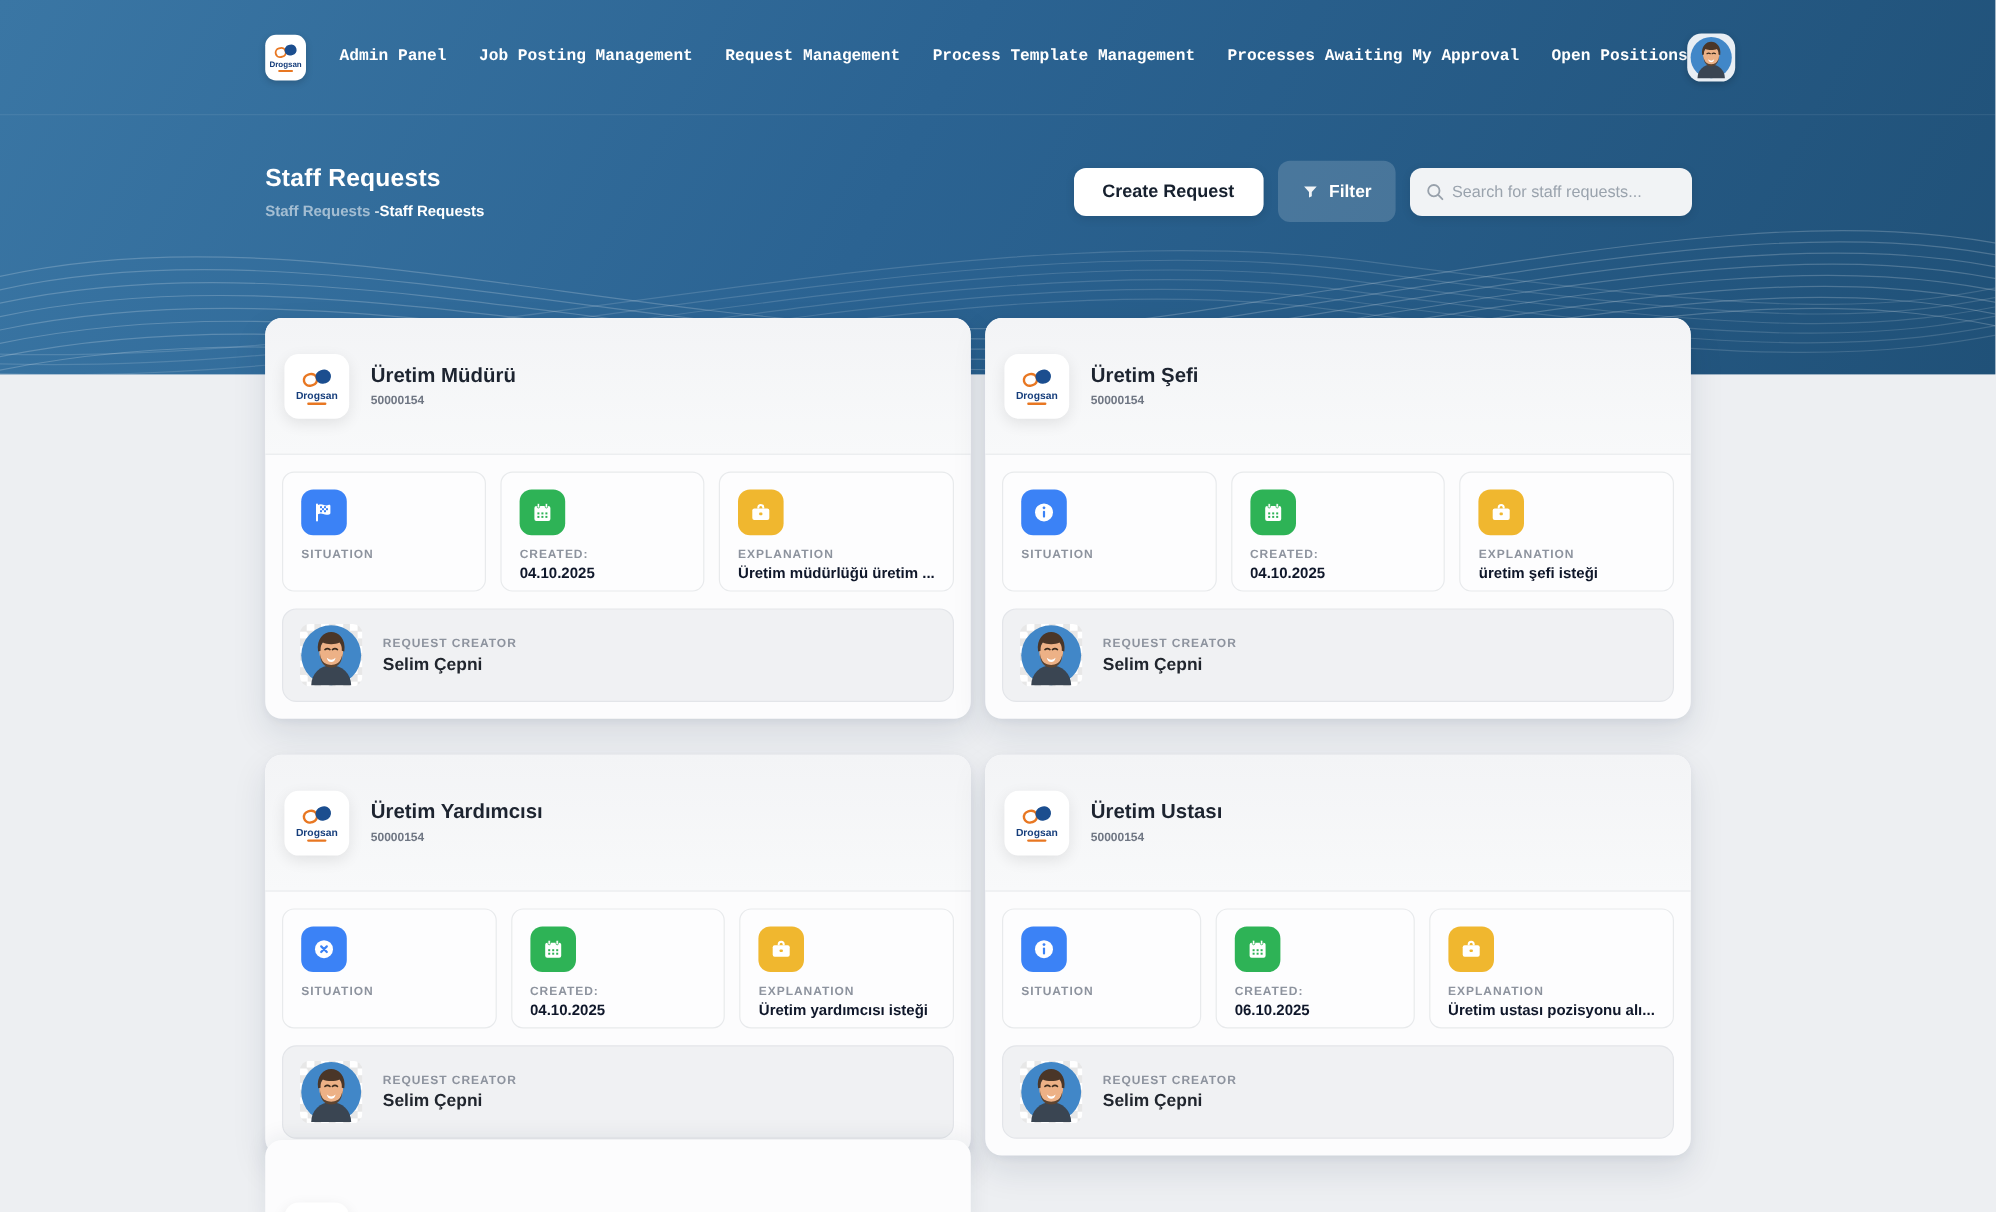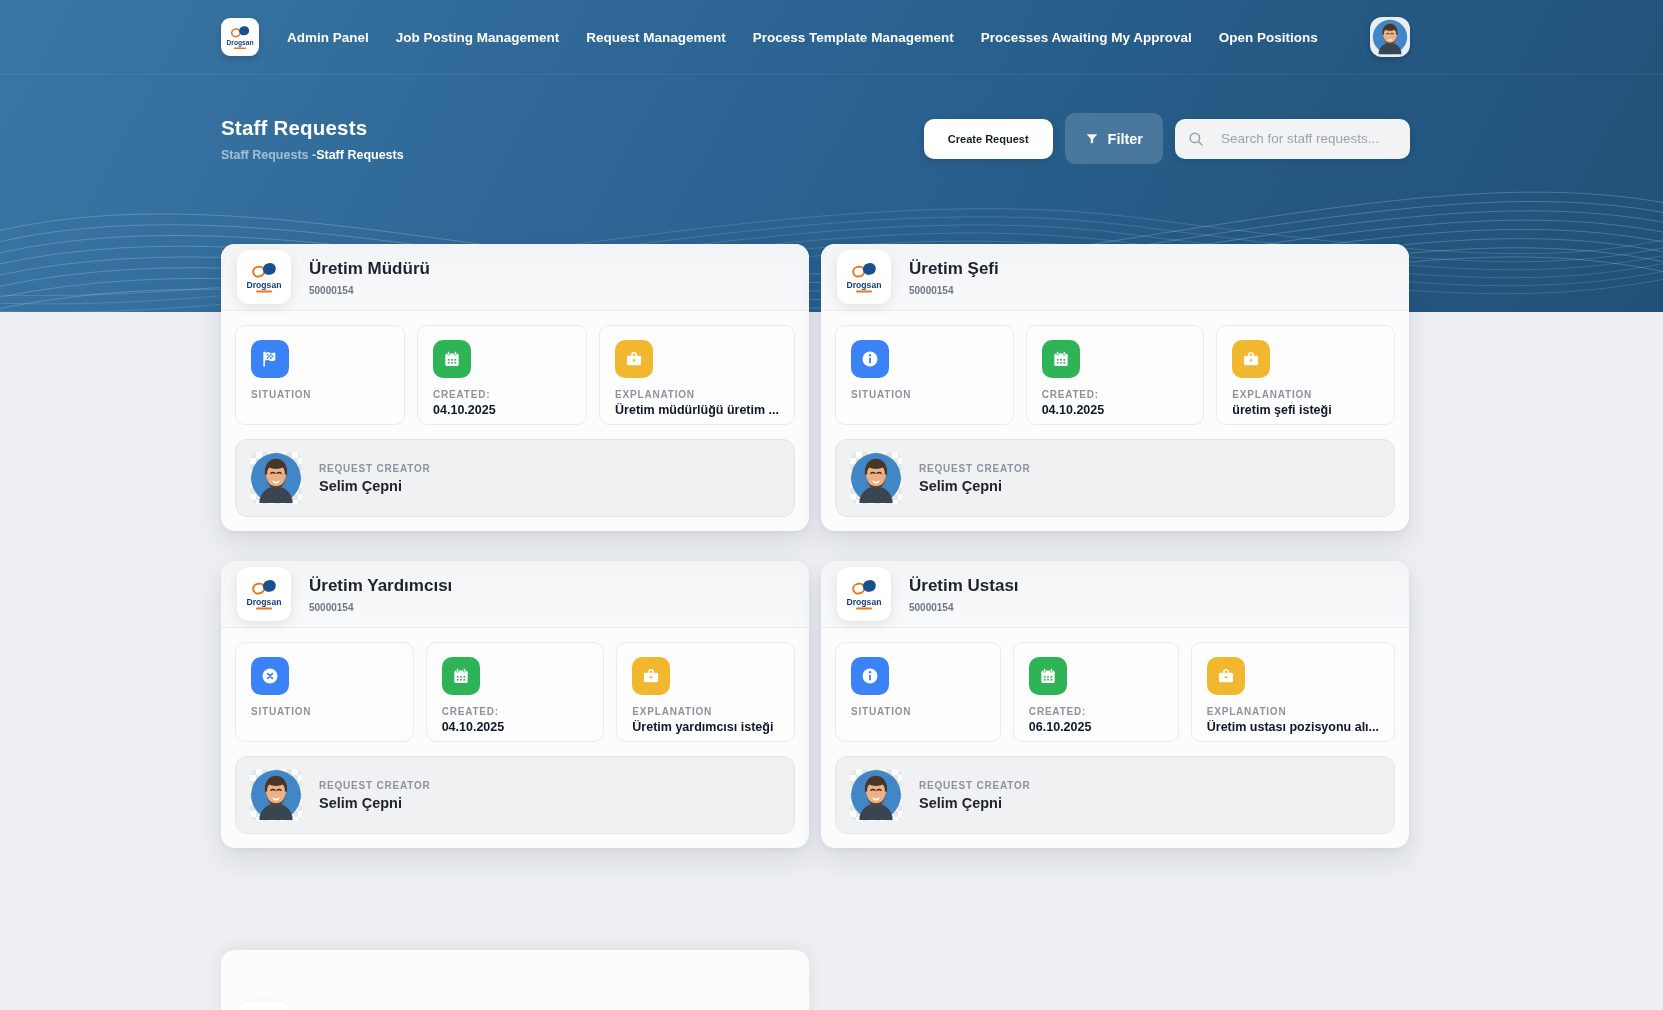--- a/index.html
+++ b/index.html
@@ -11,23 +11,24 @@
   }
   
   .hero-bg {
     position:absolute; top:0; left:0; width:1663px; height:312px;
     background:linear-gradient(118deg,#3a76a4 0%,#2b6392 45%,#205178 100%);
     overflow:hidden;
   }
   .hero-bg svg.waves { position:absolute; left:0; top:0; width:1663px; height:360px; }
   
   .nav {
-    position:relative; height:75px; display:flex; align-items:center;
+    position:relative; height:96px; display:flex; align-items:center;
     padding:0 253px 0 221px;
     border-bottom:1px solid rgba(255,255,255,.07);
+    font-family:Liberation Mono, monospace;
   }
   .nav-logo-tile {
     width:38px; height:38px; background:#fff; border-radius:9px;
     display:flex; align-items:center; justify-content:center;
     box-shadow:0 2px 6px rgba(0,0,0,.18); margin-right:28px; cursor:pointer;
   }
   .nav-items { display:flex; align-items:center; gap:27px; flex:1; }
   .nav-item {
     color:#fff; font-size:13.5px; font-weight:700; cursor:pointer; white-space:nowrap;
   }
@@ -42,51 +43,51 @@
     margin:38px 253px 0 221px;
   }
   .page-title { color:#fff; font-size:20.5px; font-weight:700; letter-spacing:.2px; }
   .breadcrumb { margin-top:8px; font-size:12.5px; }
   .breadcrumb .root { color:rgba(255,255,255,.55); font-weight:700; }
   .breadcrumb .sep { color:rgba(255,255,255,.75); font-weight:700; }
   .breadcrumb .current { color:#fff; font-weight:700; }
   .hero-actions { margin-left:auto; display:flex; align-items:center; gap:12px; }
   .btn-create {
     height:40px; padding:0 24px; border:none; border-radius:10px; background:#fff;
-    color:#16202e; font-size:11px; font-weight:600; cursor:pointer;
+    color:#16202e; font-size:15px; font-weight:600; cursor:pointer;
     font-family:inherit; box-shadow:0 2px 8px rgba(0,0,0,.12);
   }
   .btn-filter {
     height:51px; padding:0 20px; border:none; border-radius:10px;
     background:rgba(255,255,255,.16); color:#fff; font-size:14.5px; font-weight:600;
     cursor:pointer; font-family:inherit; display:flex; align-items:center; gap:9px;
   }
   .search-box {
     width:235px; height:40px; border-radius:10px; background:#f1f3f5;
-    display:flex; align-items:center; padding:0 12px; gap:16px;
+    display:flex; align-items:center; padding:0 12px; gap:5px;
     box-shadow:0 2px 8px rgba(0,0,0,.10);
   }
   .search-box input {
     border:none; outline:none; background:transparent; flex:1;
     font-size:13.5px; color:#3a4350; font-family:inherit;
   }
   .search-box input::placeholder { color:#9aa3ad; }
   
   .cards-grid {
     position:relative;
     margin:80px 0 0 221px;
     display:grid; grid-template-columns:588px 588px;
     column-gap:12px; row-gap:30px;
   }
   .card {
     background:#fcfcfd; border-radius:14px; overflow:hidden; cursor:pointer;
     box-shadow:0 12px 28px rgba(16,42,70,.10), 0 2px 6px rgba(16,42,70,.05);
   }
   .card-header {
-    height:67px; display:flex; align-items:center; gap:18px; padding:0 16px;
+    height:114px; display:flex; align-items:center; gap:18px; padding:0 16px;
     background:linear-gradient(180deg,#f3f4f6 0%,#f8f9fa 100%);
     border-bottom:1px solid #e8eaed;
   }
   .logo-tile {
     width:54px; height:54px; background:#fff; border-radius:12px; flex:none;
     display:flex; align-items:center; justify-content:center;
     box-shadow:0 4px 12px rgba(0,0,0,.09);
   }
   .card-title { font-size:17px; font-weight:700; color:#1d2430; }
   .card-code { margin-top:6px; font-size:10px; font-weight:600; color:#6f7683; }

